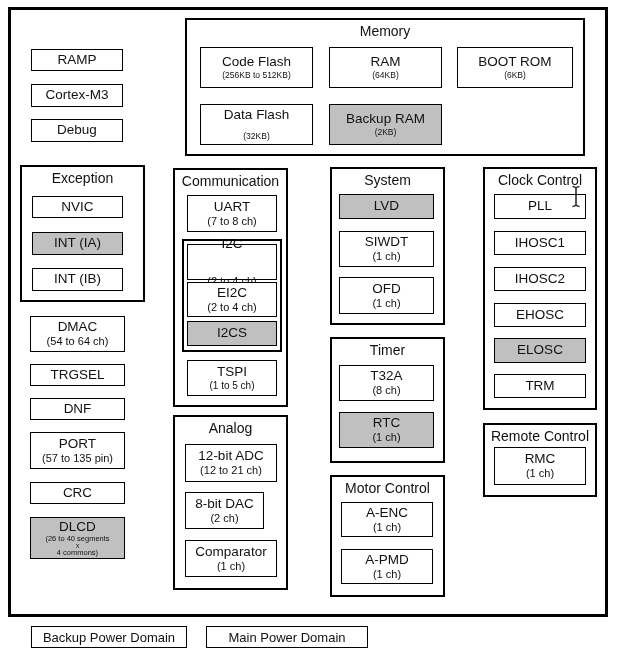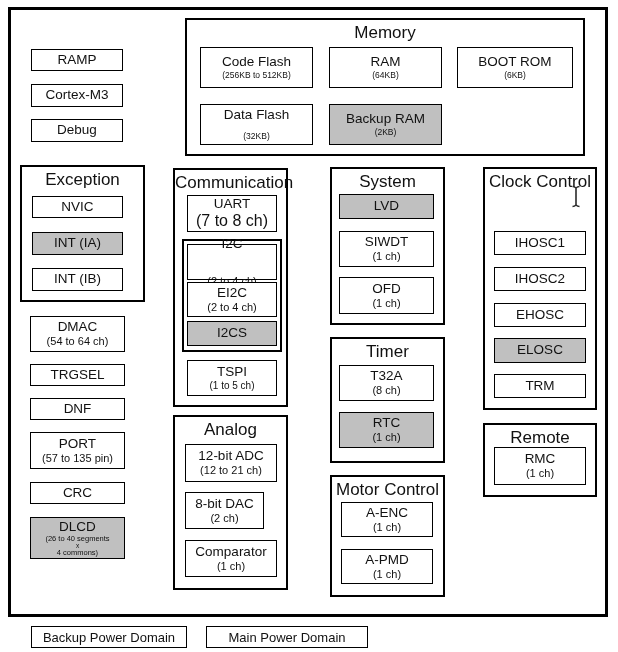--- a/index.html
+++ b/index.html
@@ -3,21 +3,21 @@
 <meta charset="utf-8">
 <style>
   html,body{margin:0;padding:0;background:#ffffff;}
   #stage{
     position:relative;width:618px;height:652px;background:#ffffff;
     font-family:"Liberation Sans","DejaVu Sans",sans-serif;color:#111;
     overflow:hidden;
   }
   .outer{position:absolute;border:3px solid #000;background:#fff;box-sizing:border-box;}
   .group{position:absolute;border:2px solid #000;background:#fff;box-sizing:border-box;}
-  .gtitle{position:absolute;top:3px;left:0;width:100%;text-align:center;font-size:17px;}
+  .gtitle{position:absolute;top:3px;left:0;width:100%;text-align:center;font-size:14px;}
   .blk{
     position:absolute;border:1.5px solid #000;background:#fff;box-sizing:border-box;
     display:flex;flex-direction:column;align-items:center;justify-content:center;
     text-align:center;line-height:1.05;
   }
   .blk .lbl{font-size:13.5px;}
   .blk .sub{font-size:8.5px;margin-top:2px;}
   .gray{background:#c0c0c0;}
   .dlcd-sub{font-size:7.5px;line-height:7px;margin-top:1px;}
   .legend{
@@ -102,21 +102,21 @@
     <span class="dlcd-sub">(26 to 40 segments</span>
     <span class="dlcd-sub" style="font-size:6.5px;line-height:5px;">x</span>
     <span class="dlcd-sub">4 commons)</span>
   </div>
 
   <div class="group" style="left:173px;top:168px;width:115px;height:239px;">
     <div class="gtitle">Communication</div>
   </div>
   <div class="blk" style="left:187px;top:195px;width:90px;height:37px;">
     <span class="lbl">UART</span>
-    <span class="sub" style="font-size:16px;">(7 to 8 ch)</span>
+    <span class="sub" style="font-size:11px;">(7 to 8 ch)</span>
   </div>
   <div class="group" style="left:182px;top:239px;width:100px;height:113px;"></div>
   <div class="blk" style="left:187px;top:244px;width:90px;height:36px;gap:23px;">
     <span class="lbl">I2C</span>
     <span class="sub" style="font-size:11px;">(2 to 4 ch)</span>
   </div>
   <div class="blk" style="left:187px;top:282px;width:90px;height:35px;">
     <span class="lbl">EI2C</span>
     <span class="sub" style="font-size:11px;">(2 to 4 ch)</span>
   </div>
@@ -179,20 +179,23 @@
     <span class="sub" style="font-size:11px;">(1 ch)</span>
   </div>
   <div class="blk" style="left:341px;top:549px;width:92px;height:35px;">
     <span class="lbl">A-PMD</span>
     <span class="sub" style="font-size:11px;">(1 ch)</span>
   </div>
 
   <div class="group" style="left:483px;top:167px;width:114px;height:243px;">
     <div class="gtitle">Clock Control</div>
   </div>
+  <div class="blk" style="left:494px;top:194px;width:92px;height:25px;">
+    <span class="lbl">PLL</span>
+  </div>
   <div class="blk" style="left:494px;top:231px;width:92px;height:24px;">
     <span class="lbl">IHOSC1</span>
   </div>
   <div class="blk" style="left:494px;top:267px;width:92px;height:24px;">
     <span class="lbl">IHOSC2</span>
   </div>
   <div class="blk" style="left:494px;top:303px;width:92px;height:24px;">
     <span class="lbl">EHOSC</span>
   </div>
   <div class="blk gray" style="left:494px;top:338px;width:92px;height:25px;">

